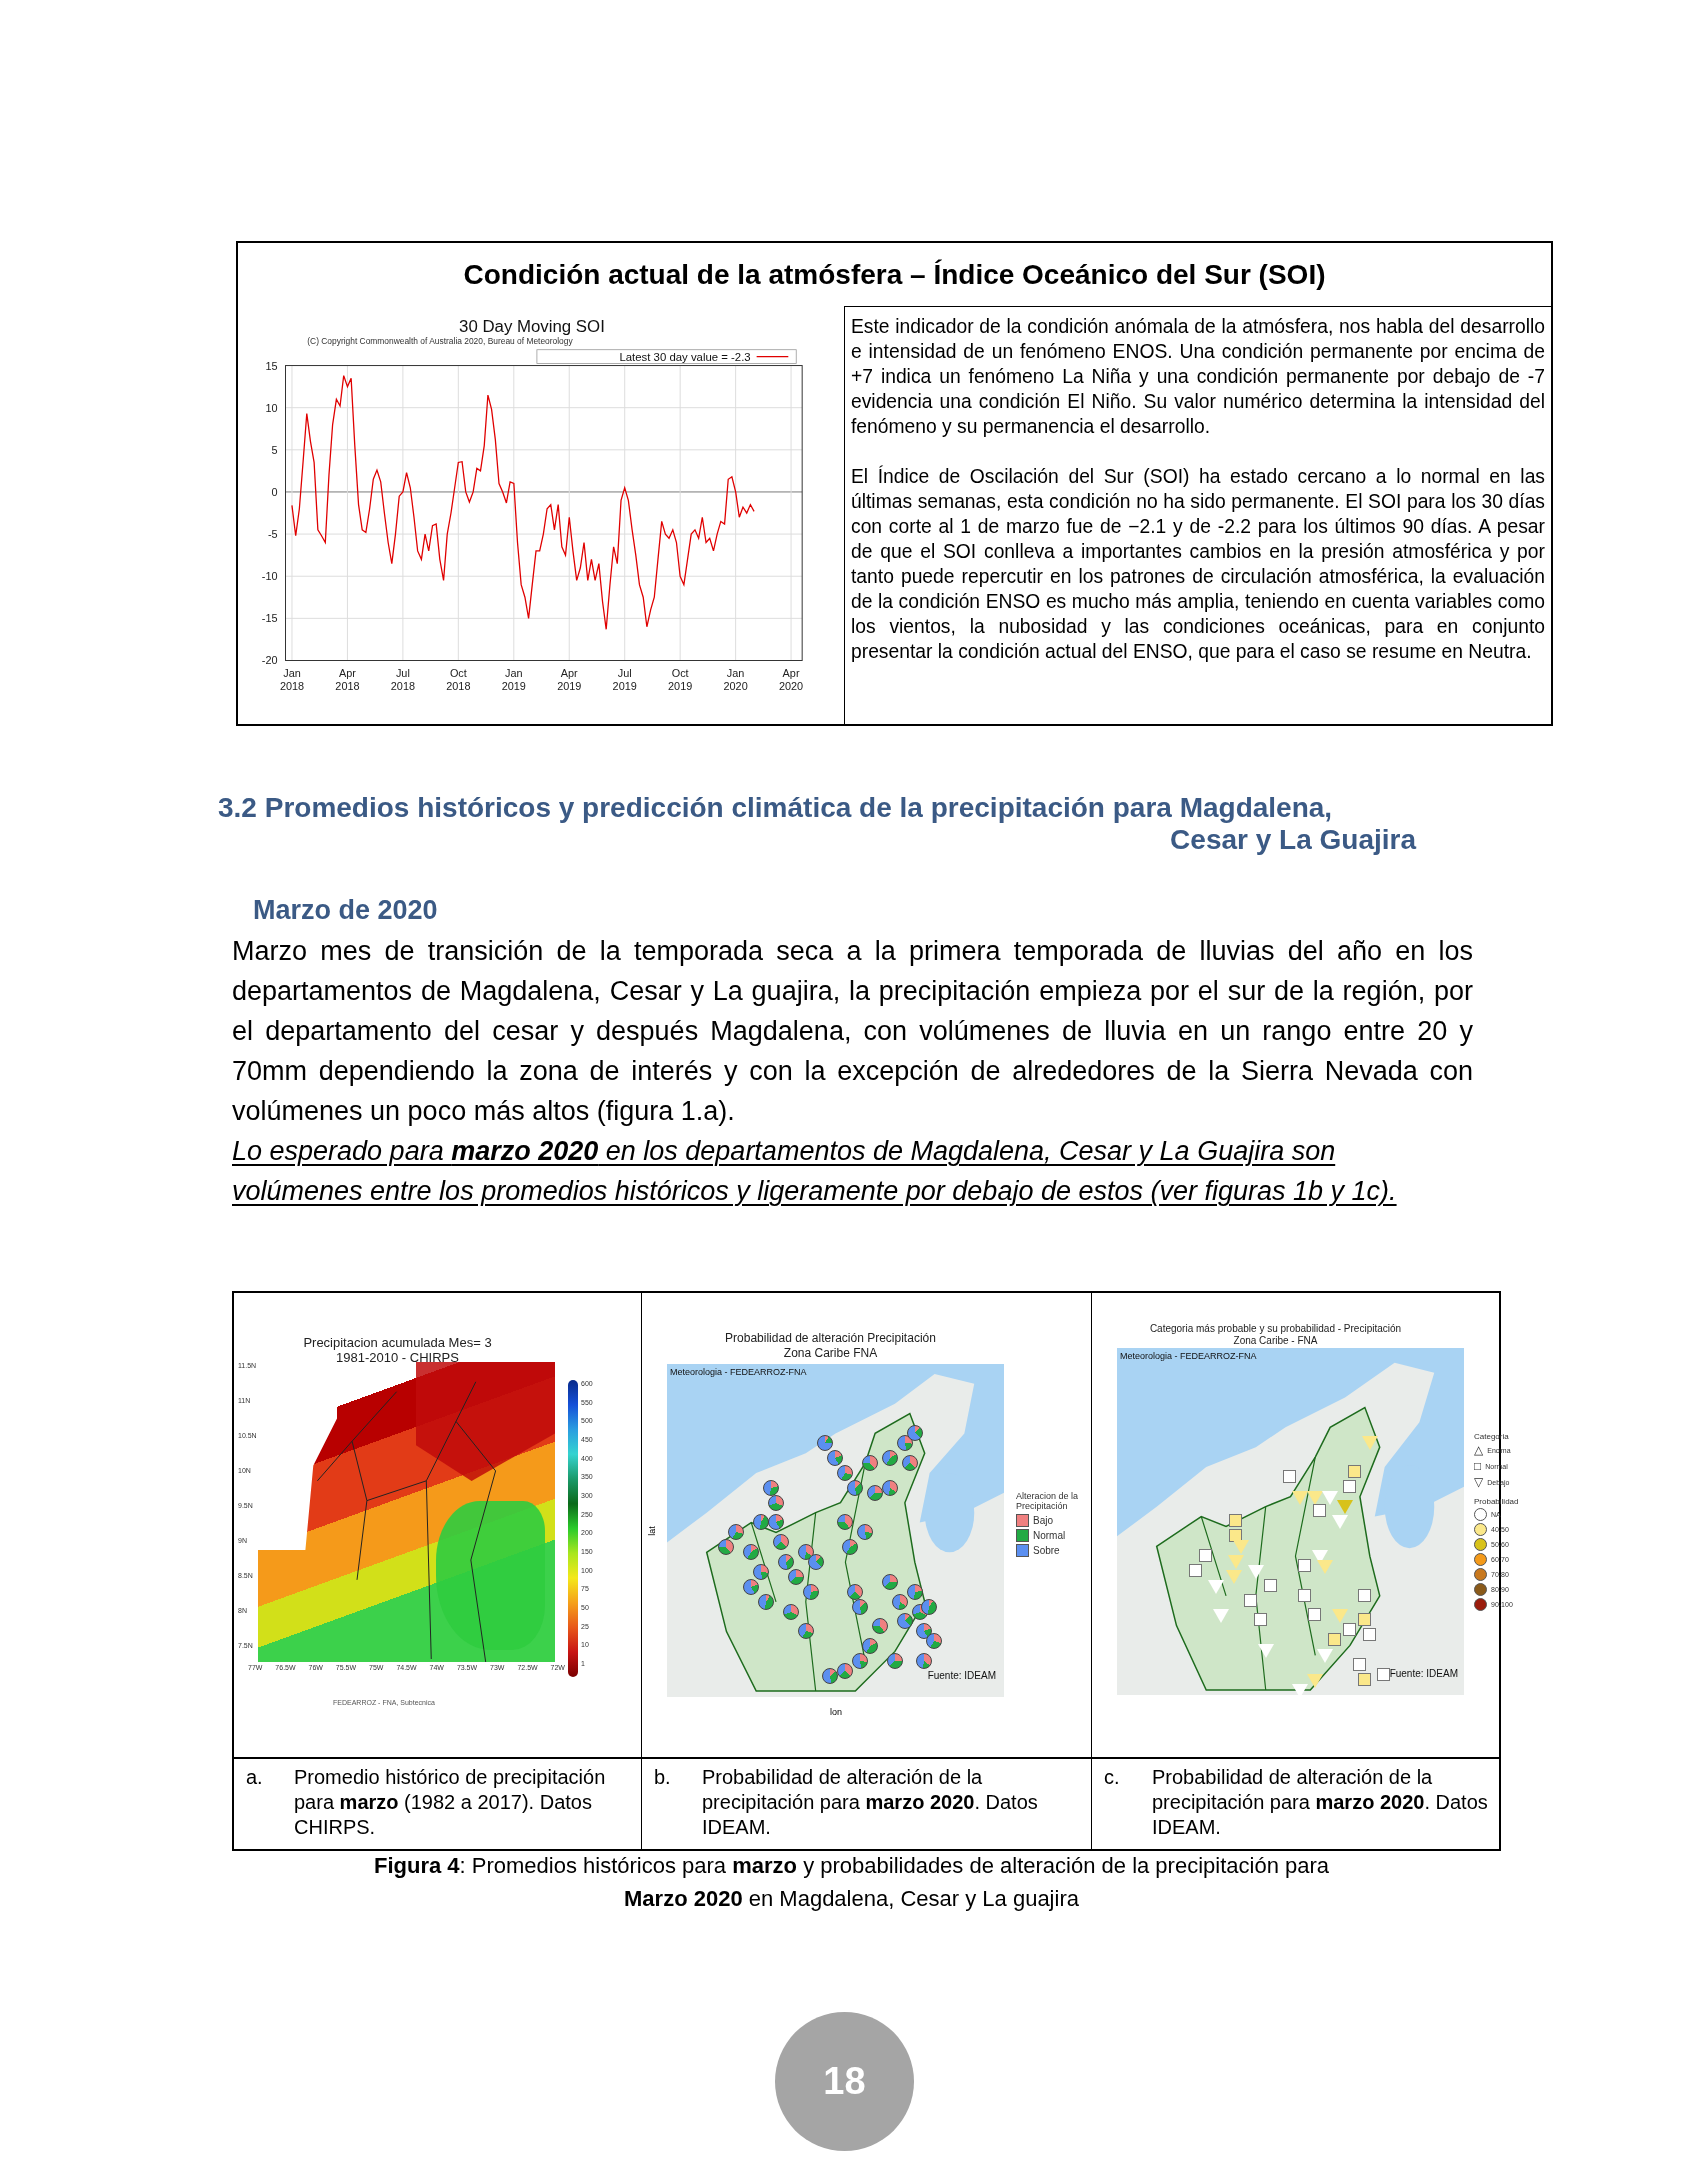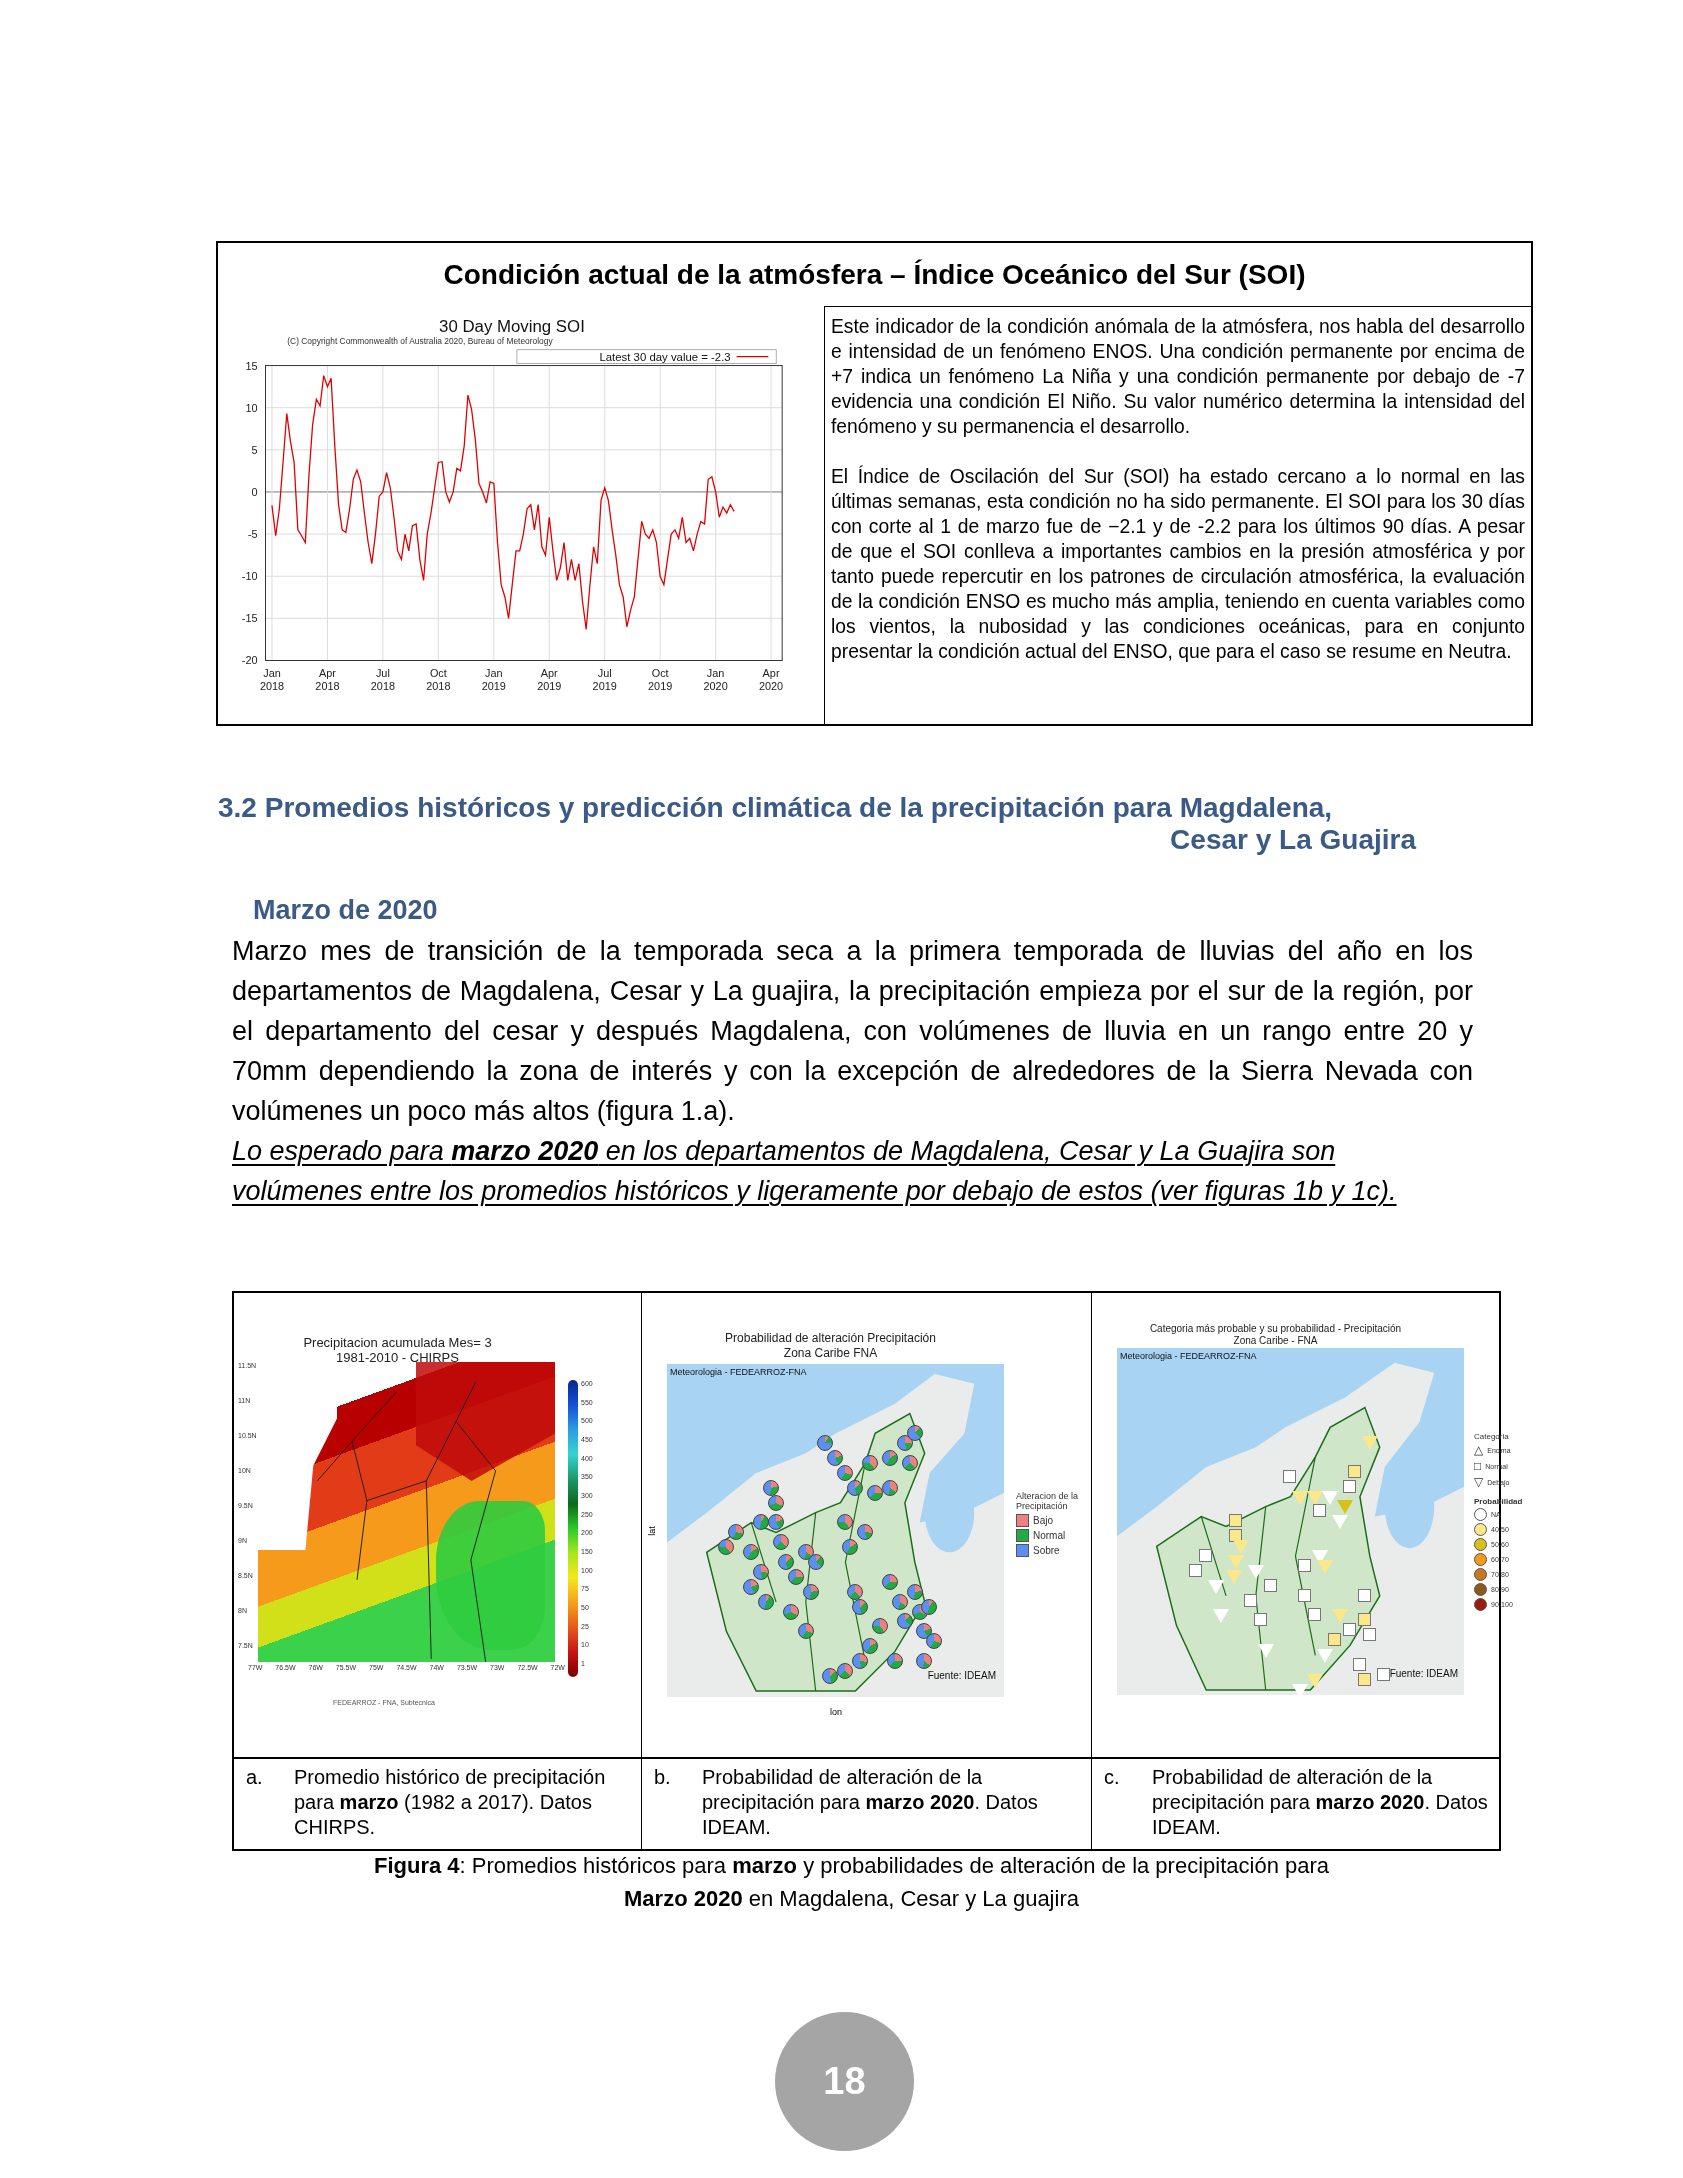--- a/index.html
+++ b/index.html
@@ -1,19 +1,19 @@
 <!DOCTYPE html>
 <html><head>
 <meta charset="utf-8">
 <style>
   html, body { margin: 0; padding: 0; background: #ffffff; }
   body { width: 1683px; height: 2178px; position: relative; font-family: "Liberation Sans", sans-serif; color: #000; overflow: hidden; }
 
   
-  .soi-box { position: absolute; left: 216px; top: 241px; width: 1317px; height: 485px; border: 2px solid #000; box-sizing: border-box; }
+  .soi-box { position: absolute; left: 236px; top: 241px; width: 1317px; height: 485px; border: 2px solid #000; box-sizing: border-box; }
   .soi-title { position: absolute; left: 0; right: 0; top: 0; height: 63px; line-height: 63px; text-align: center; font-size: 28px; font-weight: bold; }
   .soi-chart { position: absolute; left: 0; top: 63px; width: 580px; height: 418px; }
   .soi-text { position: absolute; left: 580px; top: 63px; right: 0; bottom: 0; border-left: 1.5px solid #000; border-top: 1.5px solid #000; padding: 7px 6px 16px 6px; font-size: 19.3px; line-height: 25px; text-align: justify; margin-left: 26px; }
   .soi-text p { margin: 0; }
   .soi-text p + p { margin-top: 25px; }
 
   
   .h2 { position: absolute; left: 218px; top: 792px; width: 1198px; color: #3b5a85; font-size: 28px; font-weight: bold; line-height: 32px; }
   .h2 .l2 { display: block; text-align: right; }
   .h3 { position: absolute; left: 253px; top: 895px; color: #3b5a85; font-size: 27px; font-weight: bold; }
@@ -352,21 +352,21 @@
             </div>
             <div class="row">
               <span style="font-size: 12px;">□</span>
               <span style="font-size: 7px;">Normal</span>
             </div>
             <div class="row">
               <span style="font-size: 12px;">▽</span>
               <span style="font-size: 7px;">Debajo</span>
             </div>
           </div>
-        <div style="font-size:8px; margin-top:8px;font-weight:bold;">Probabilidad</div>
+        <div style="font-size:8px; margin-top:8px;">Probabilidad</div>
         <div id="legend-c-prob">
             <div class="row">
               <span class="sw" style="border-radius: 50%; background: rgb(255, 255, 255);"></span>
               <span style="font-size: 7px;">NA</span>
             </div>
             <div class="row">
               <span class="sw" style="border-radius: 50%; background: rgb(251, 232, 138);"></span>
               <span style="font-size: 7px;">40-50</span>
             </div>
             <div class="row">

